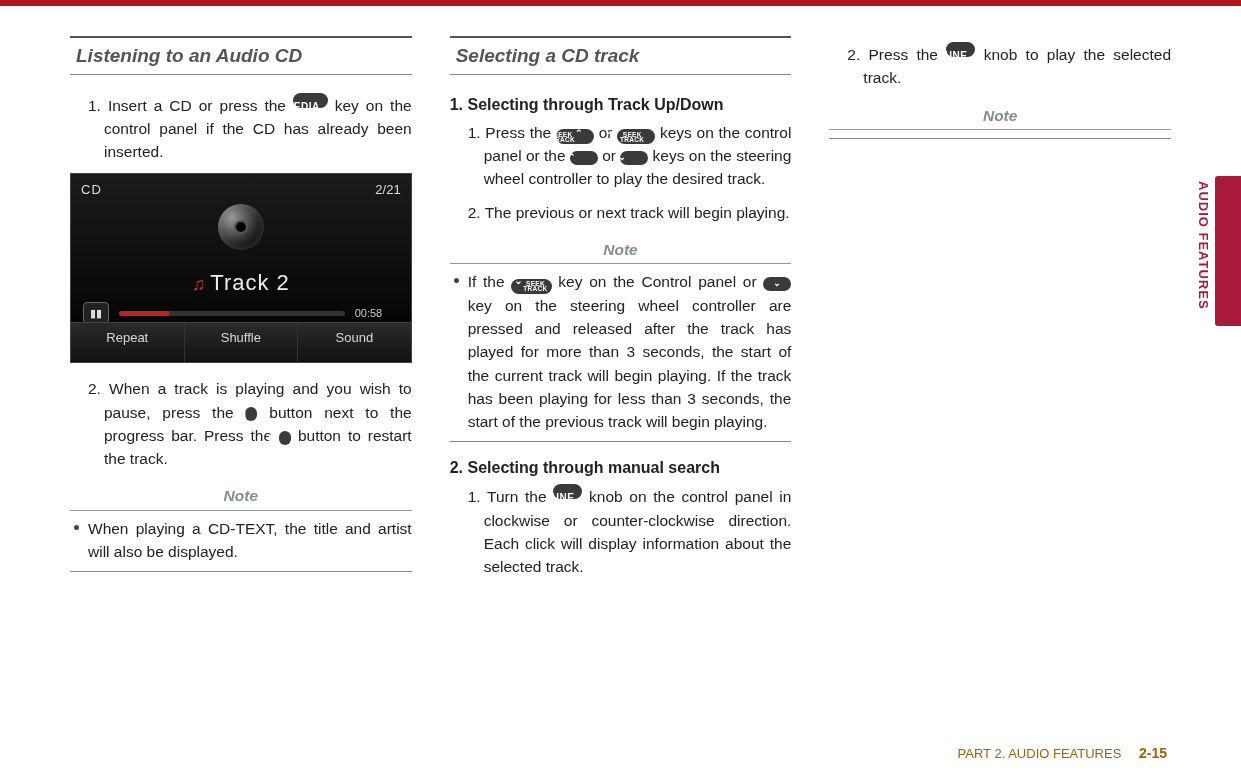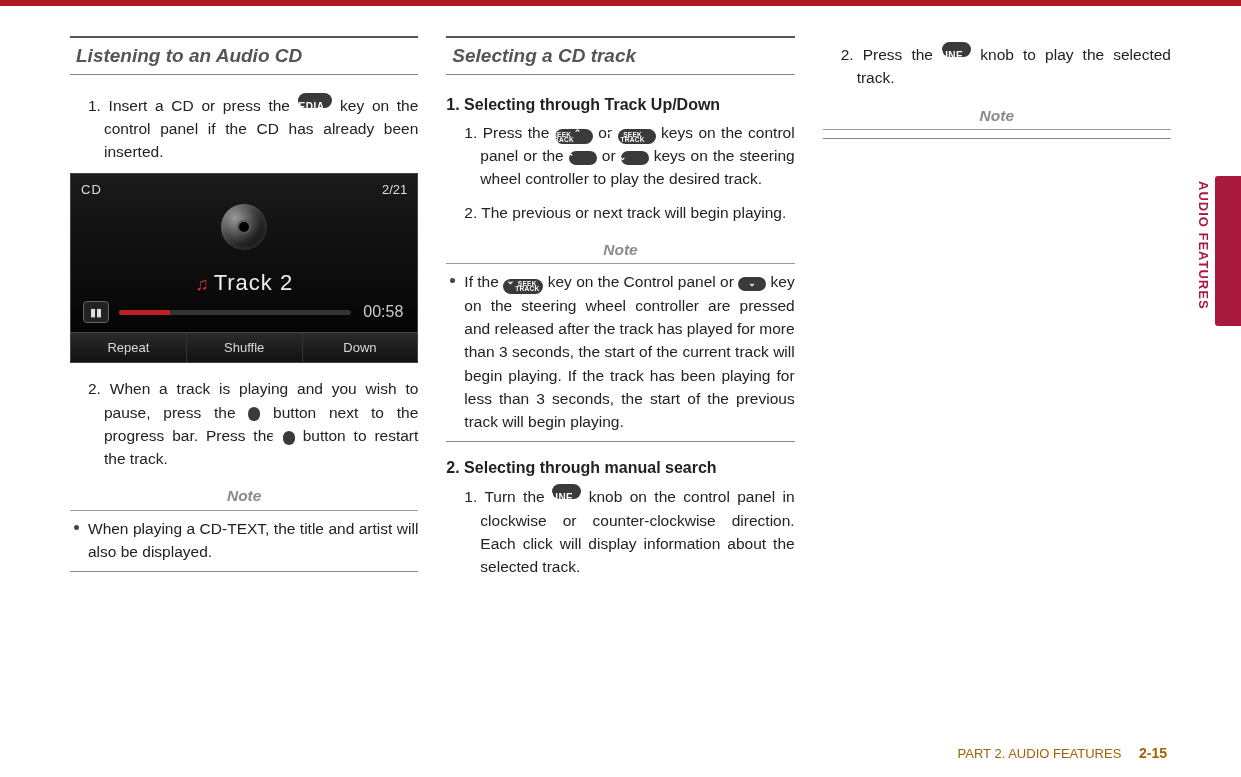--- a/index.html
+++ b/index.html
@@ -1,19 +1,19 @@
 <!DOCTYPE html>
 <html><head>
 <meta charset="utf-8">
 <style>
   * { box-sizing: border-box; margin: 0; padding: 0; }
   html, body { width: 1241px; height: 777px; font-family: Arial, Helvetica, sans-serif; color: #222; background: #fff; }
   .topbar { width: 100%; height: 6px; background: #b01820; }
   .page { position: relative; width: 1241px; height: 771px; padding: 30px 70px 0 70px; }
-  .columns { display: flex; gap: 28px; }
+  .columns { display: flex; gap: 38px; }
   .col { flex: 1; min-width: 0; font-size: 15.5px; line-height: 1.5; }
   .heading { font-size: 19px; font-weight: bold; font-style: italic; color: #555; border-top: 2px solid #555; border-bottom: 1px solid #888; padding: 4px 0 3px 6px; margin-bottom: 18px; }
   .subhead { font-weight: bold; font-size: 16px; margin: 6px 0 4px 0; }
   ol.steps { list-style: none; padding-left: 6px; }
   ol.steps li { margin-bottom: 10px; text-indent: -16px; padding-left: 28px; text-align: justify; }
   .note-label { font-weight: bold; font-style: italic; color: #878c8f; border-bottom: 1px solid #999; padding-bottom: 2px; margin: 14px 0 6px 0; text-align: center; }
   ul.note { list-style: none; padding-left: 4px; }
   ul.note li { position: relative; padding-left: 14px; text-align: justify; }
   ul.note li::before { content: ""; position: absolute; left: 0; top: 8px; width: 5px; height: 5px; background: #444; border-radius: 50%; }
   .pill { display: inline-flex; align-items: center; justify-content: center; background: #3a3a3a; color: #fff; border-radius: 10px; font-size: 10px; font-weight: bold; padding: 13px 8px 1px 8px; height: 15px; vertical-align: 1px; letter-spacing: 0.5px; }
@@ -30,22 +30,22 @@
   .screenshot .topinfo { position: absolute; top: 6px; left: 10px; font-size: 13px; letter-spacing: 1px; }
   .screenshot .count { position: absolute; top: 6px; right: 10px; font-size: 13px; }
   .screenshot .disc { position: absolute; top: 30px; left: 50%; transform: translateX(-50%); width: 46px; height: 46px; border-radius: 50%; background: radial-gradient(circle at 30% 30%, #999, #222 60%, #000); box-shadow: 0 0 6px rgba(255,255,255,0.2) inset; }
   .screenshot .disc::after { content:""; position:absolute; top:50%; left:50%; width:10px; height:10px; background:#000; border:2px solid #555; border-radius:50%; transform:translate(-50%,-50%); }
   .screenshot .track { position: absolute; top: 92px; left: 0; right: 0; text-align: center; font-size: 22px; color: #eee; letter-spacing: 1px; }
   .screenshot .track .noteicon { color: #c33; margin-right: 4px; font-size: 18px; }
   .screenshot .controls { position: absolute; bottom: 38px; left: 12px; right: 12px; display: flex; align-items: center; gap: 10px; }
   .screenshot .pp { width: 26px; height: 22px; background: #222; border: 1px solid #666; border-radius: 4px; color: #ddd; font-size: 11px; display:flex; align-items:center; justify-content:center; }
   .screenshot .bar { flex: 1; height: 5px; background: #333; border-radius: 3px; position: relative; overflow: hidden; }
   .screenshot .bar::before { content:""; position:absolute; left:0; top:0; bottom:0; width:22%; background:#b22; }
-  .screenshot .time { font-size: 16px; color: #ccc; min-width: 44px; text-align: center; }
-  .screenshot .bottom { position: absolute; bottom: 0; left: 0; right: 0; height: 30px; display: flex; background: linear-gradient(#2b2b2b,#111); border-top: 1px solid #444; }
+  .screenshot .time { font-size: 11px; color: #ccc; min-width: 44px; text-align: left; }
+  .screenshot .bottom { position: absolute; bottom: 0; left: 0; right: 0; height: 40px; display: flex; background: linear-gradient(#2b2b2b,#111); border-top: 1px solid #444; }
   .screenshot .bottom div { flex:1; text-align:center; font-size:13px; line-height:30px; color:#d8d8d8; border-right:1px solid #333; }
   .screenshot .bottom div:last-child { border-right:none; }
   .side-tab { position: absolute; right: 0; top: 170px; width: 26px; height: 150px; background: #a9193e; color: #fff; font-size: 12px; letter-spacing: 1px; display: flex; align-items: center; justify-content: center; writing-mode: vertical-rl; font-weight: bold; border-radius: 3px 0 0 3px; }
   .side-tab-bg { position: absolute; right: 0; top: 170px; width: 14px; height: 150px; background: #555; border-radius: 3px 0 0 3px; }
   .side-label { position: absolute; right: 30px; top: 175px; writing-mode: vertical-rl; font-size: 13px; font-weight: bold; color: #a9193e; letter-spacing: 1px; }
   .footer { position: absolute; bottom: 16px; right: 74px; font-size: 13px; color: #a16207; }
   .footer .pg { font-weight: bold; margin-left: 14px; font-size: 14px; }
   hr.endline { border: none; border-bottom: 1px solid #888; margin-top: 8px; }
 </style>
 </head>
@@ -74,21 +74,21 @@
           <span class="noteicon">♫</span><span>Track 2</span>
         </div>
         <div class="controls">
           <div class="pp">▮▮</div>
           <div class="bar"></div>
           <div class="time">00:58</div>
         </div>
         <div class="bottom">
           <div>Repeat</div>
           <div>Shuffle</div>
-          <div>Down</div>
+          <div>Sound</div>
         </div>
       </div>
 
       <ol class="steps">
         <li>
           <span>2. When a track is playing and you wish to pause, press the </span><span class="pill small">▮▮</span><span> button next to the progress bar. Press the </span><span class="pill small">▶</span><span> button to restart the track.</span>
         </li>
       </ol>
 
       <div class="note-label">Note</div>

